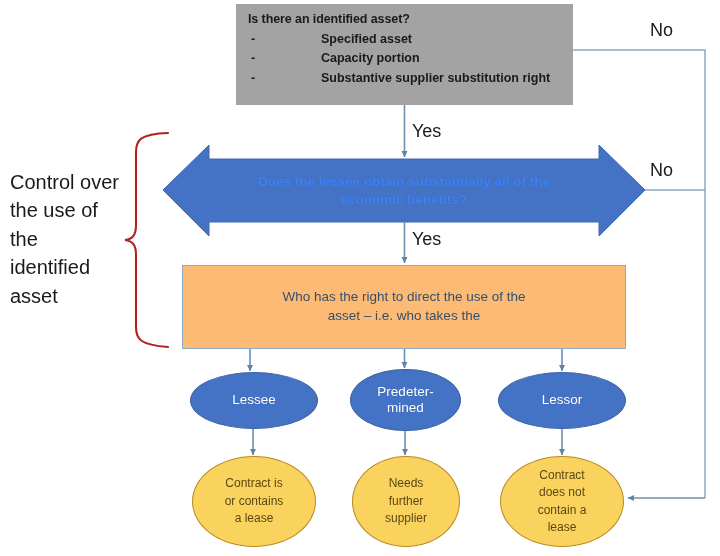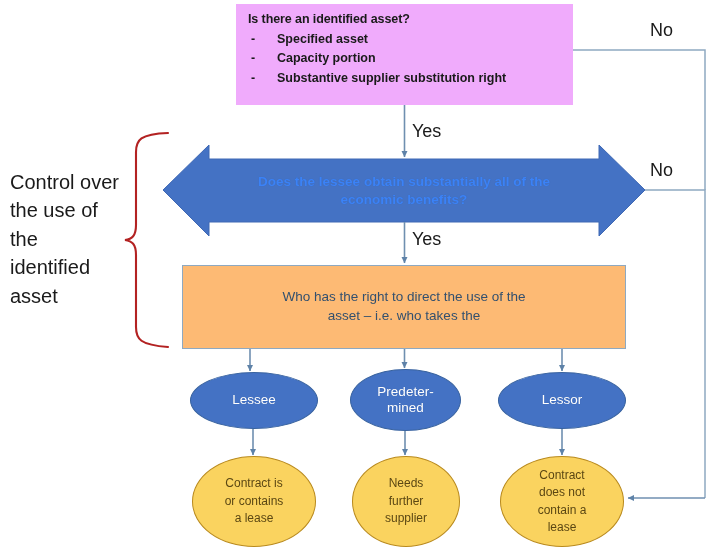--- a/index.html
+++ b/index.html
@@ -4,28 +4,28 @@
 <style>
   html,body{margin:0;padding:0;background:#ffffff;}
   body{width:720px;height:556px;position:relative;overflow:hidden;
        font-family:"Liberation Sans","DejaVu Sans",sans-serif;}
   .stage{position:absolute;left:0;top:0;width:720px;height:556px;}
   .svg-layer{position:absolute;left:0;top:0;width:720px;height:556px;}
 
   
   .qbox{
     position:absolute;left:236px;top:4px;width:337px;height:101px;
-    background:#f0abfc;box-sizing:border-box;
+    background:#a3a3a3;box-sizing:border-box;
     padding:9px 10px 0 10px;
     color:#1a1a1a;font-weight:bold;font-size:12.5px;line-height:1.0;
   }
   .qbox .qtitle{margin:0 0 7px 2px;letter-spacing:-.1px;}
   .qbox .qrow{display:flex;margin:0 0 7px 0;}
   .qbox .qdash{width:26px;flex:none;text-align:left;padding-left:5px;}
-  .qbox .qtxt{flex:1;}
+  .qbox .qtxt{flex:1;margin-left:44px;}
 
   
   .arrowwrap{position:absolute;left:163px;top:144px;width:482px;height:94px;}
   .arrowtext{
     position:absolute;left:0;top:0;width:482px;height:94px;
     display:flex;align-items:center;justify-content:center;
     color:#3b82f6;font-weight:bold;font-size:13.5px;line-height:1.35;
     text-align:center;text-shadow:0 0 1px rgba(0,0,0,.12);
     pointer-events:none;
   }

